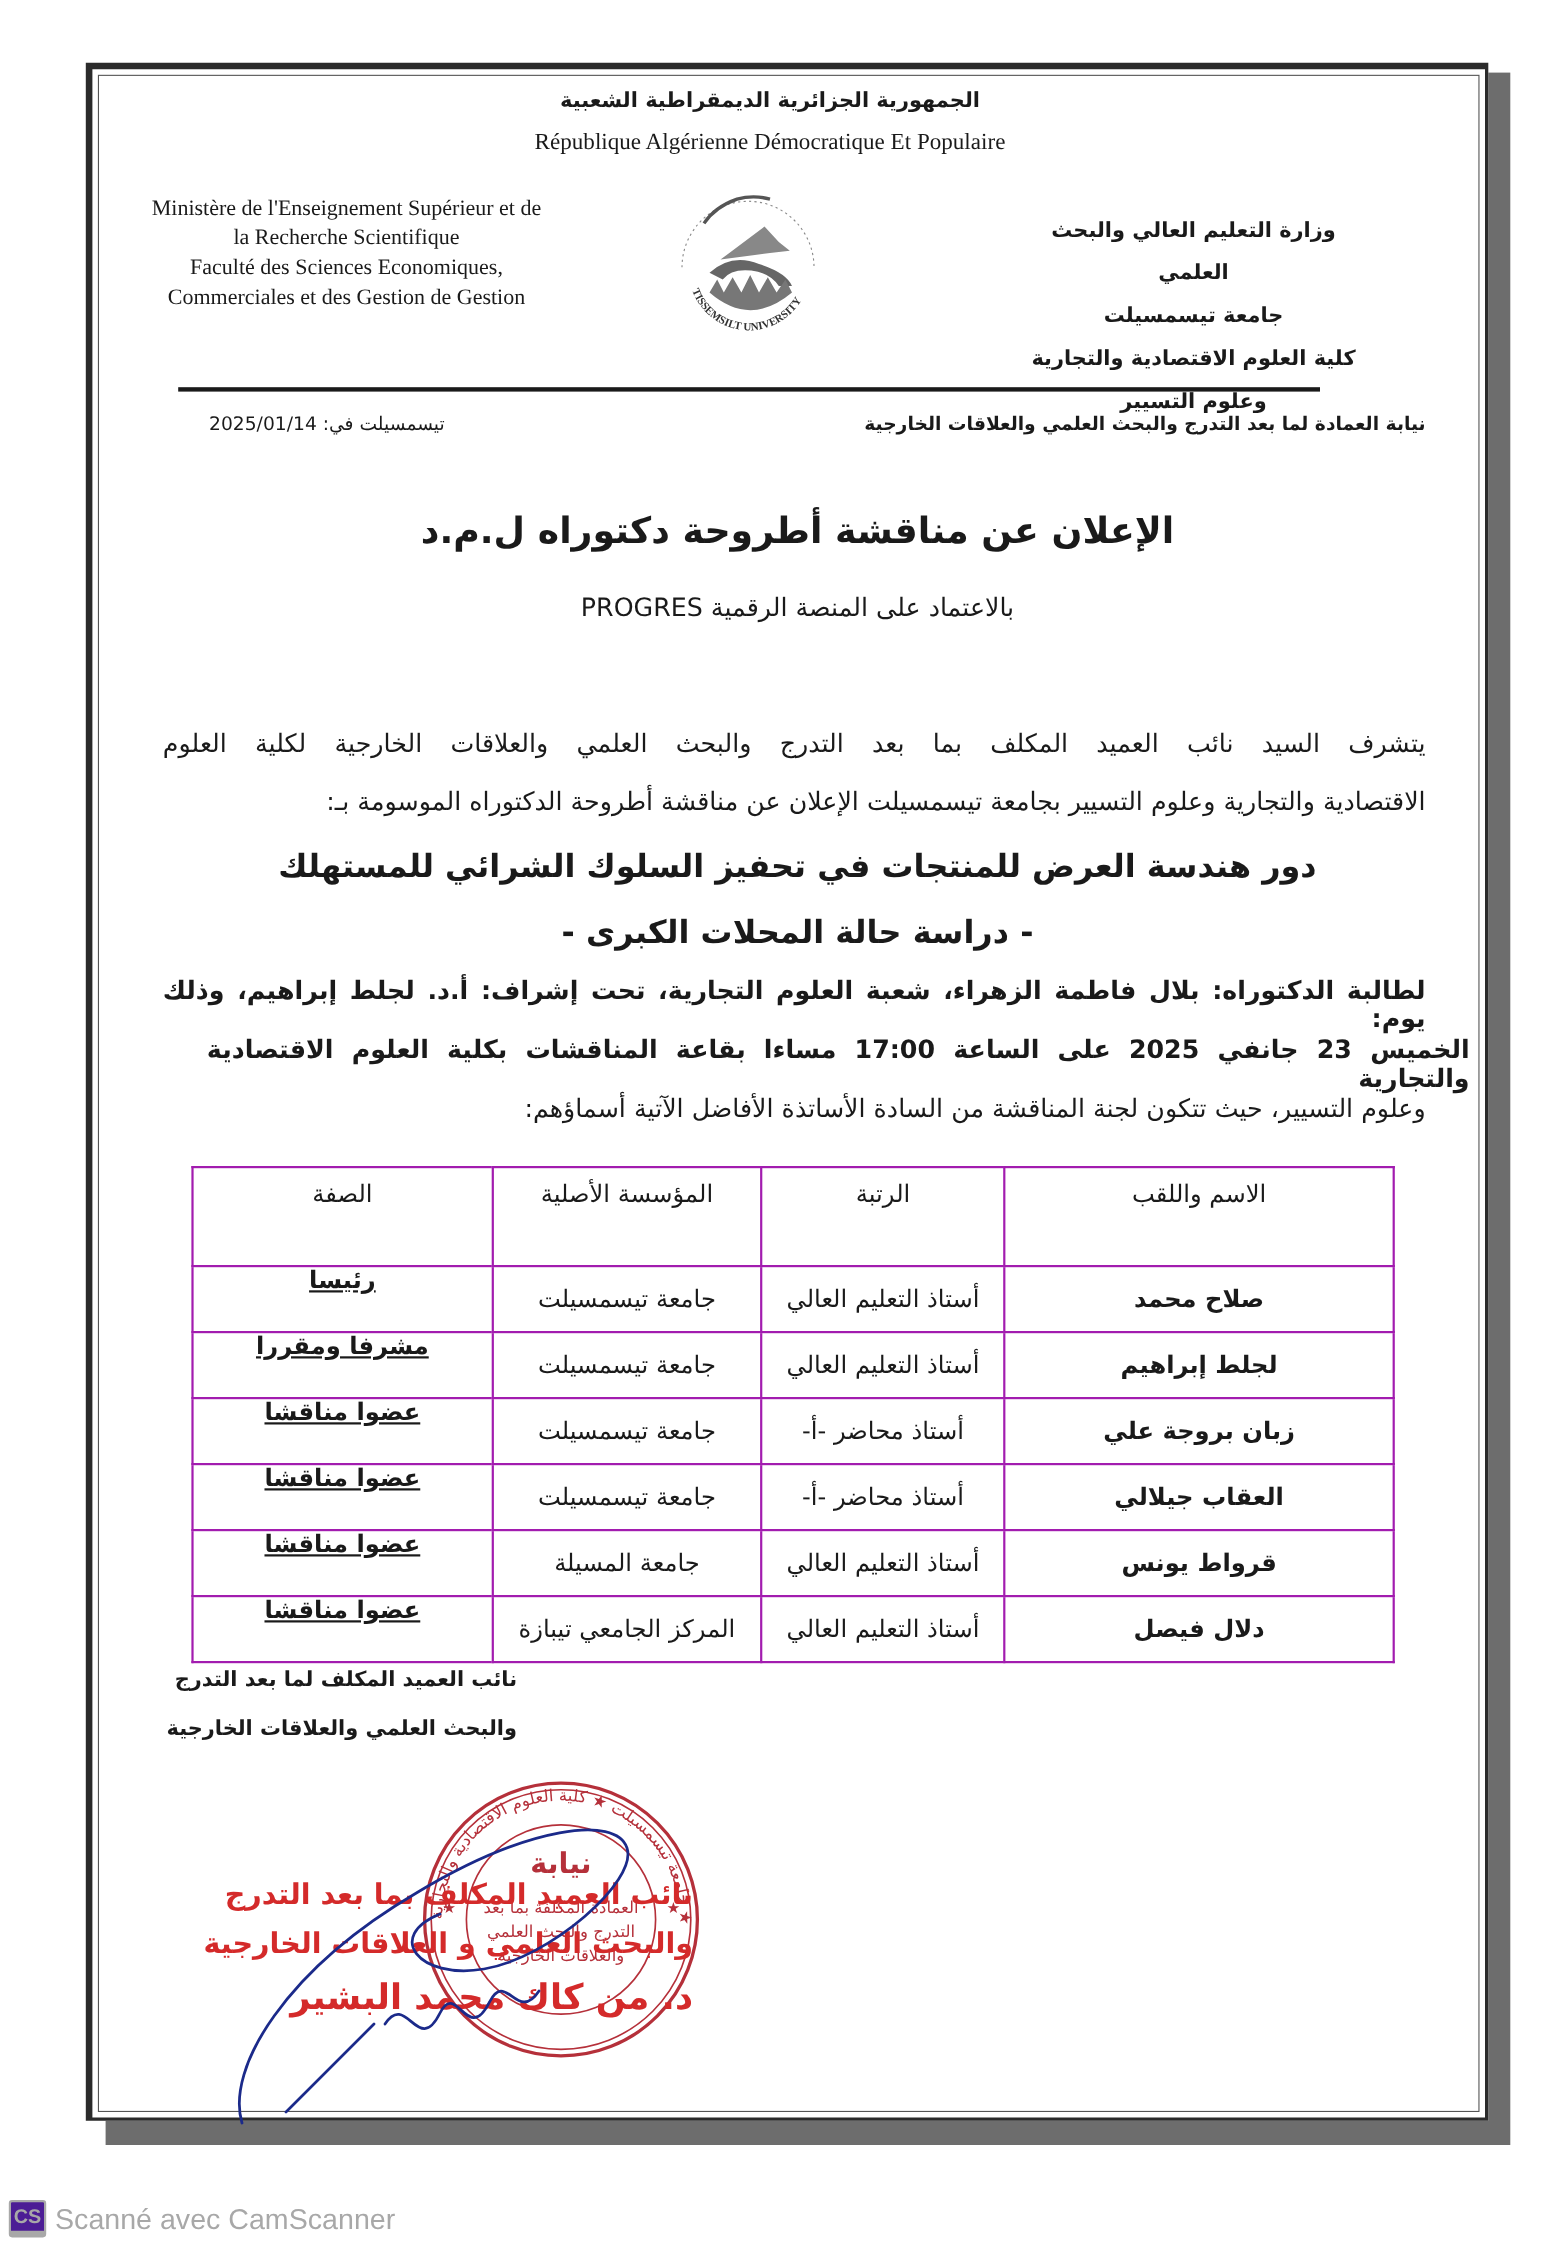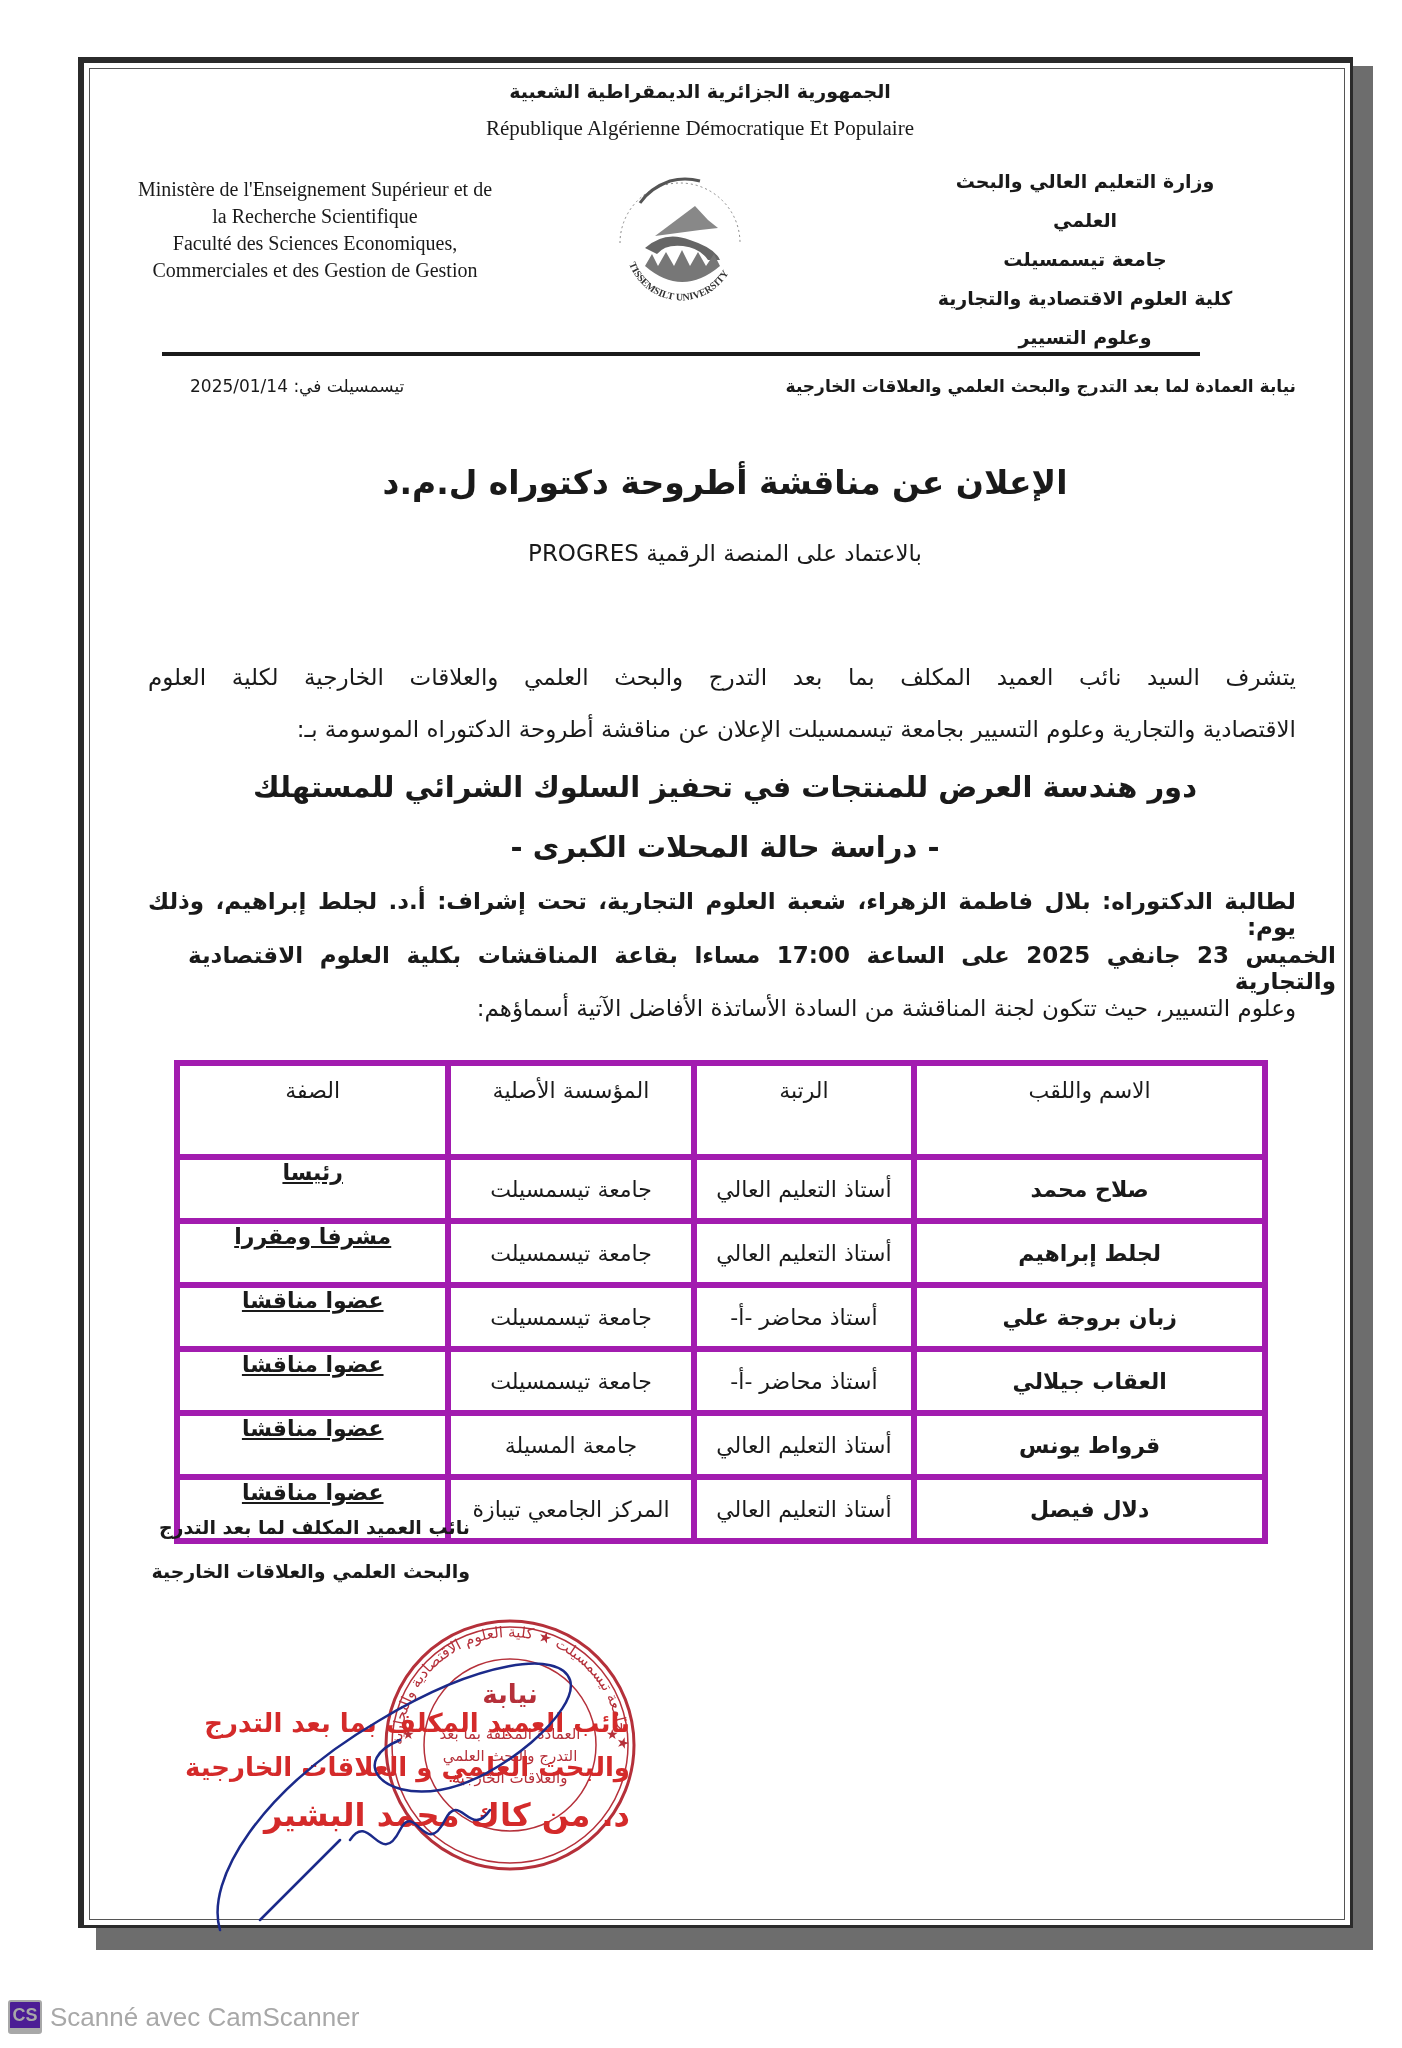--- a/index.html
+++ b/index.html
@@ -7,32 +7,32 @@
   .abs{position:absolute;}
   .frame-shadow{left:96px;top:66px;width:1277px;height:1884px;background:#6d6d6d;}
   .frame{left:78px;top:57px;width:1275px;height:1871px;background:#fff;border:6px solid #2b2b2b;border-right-width:3px;border-bottom-width:3px;box-sizing:border-box;}
   .frame-inner{left:89px;top:68px;width:1256px;height:1852px;border:1.5px solid #555;box-sizing:border-box;}
   .ar{direction:rtl;font-family:"DejaVu Sans",sans-serif;}
   .fr{font-family:"Liberation Serif",serif;}
   .center{text-align:center;}
   .rep-ar{left:300px;width:800px;top:80px;font-size:19px;font-weight:bold;}
   .rep-fr{left:300px;width:800px;top:116px;font-size:21px;}
   .left-block{left:100px;width:430px;top:176px;font-size:20px;line-height:27px;text-align:center;}
-  .right-block{left:930px;width:310px;top:162px;font-size:19px;line-height:39px;font-weight:bold;text-align:center;}
+  .right-block{left:930px;width:310px;top:190px;font-size:19px;line-height:39px;font-weight:bold;text-align:center;}
   .logo{left:600px;top:158px;width:160px;height:160px;}
   .rule{left:162px;top:352px;width:1038px;height:4px;background:#1a1a1a;}
   .date{left:190px;width:260px;top:376px;font-size:17px;font-weight:normal;text-align:left;}
   .vice{left:760px;width:536px;top:376px;font-size:17px;font-weight:bold;text-align:right;}
   .title1{left:300px;width:850px;top:463px;font-size:33px;font-weight:bold;}
   .title2{left:300px;width:850px;top:540px;font-size:23px;font-weight:normal;}
   .para{left:148px;width:1148px;font-size:23px;text-align:justify;text-align-last:justify;}
   .para.last{text-align-last:right;}
   .thesis{left:200px;width:1050px;font-size:29px;font-weight:bold;}
   table.committee{position:absolute;left:174px;top:1060px;width:1094px;border-collapse:collapse;direction:rtl;font-size:22px;}
-  table.committee th,table.committee td{border:6px solid #a21caf;text-align:center;padding:0;}
+  table.committee th,table.committee td{border:2px solid #a21caf;text-align:center;padding:0;}
   table.committee th{height:76px;vertical-align:top;padding-top:12px;font-weight:normal;font-size:22px;}
   table.committee td{height:58px;}
   .c-name{width:354px;font-weight:bold;}
   .c-rank{width:220px;}
   .c-inst{width:244px;}
   .c-role{width:272px;text-decoration:underline;font-weight:bold;vertical-align:top;}
   table.committee td.c-role{vertical-align:top;padding-top:0;border-radius:14px;}
   .sig{left:100px;width:370px;font-size:19px;font-weight:bold;text-align:right;}
   .stamp{left:380px;top:1615px;width:260px;height:260px;}
   .redtext{left:150px;width:480px;font-size:26px;font-weight:bold;color:#d42a2a;text-align:right;}

